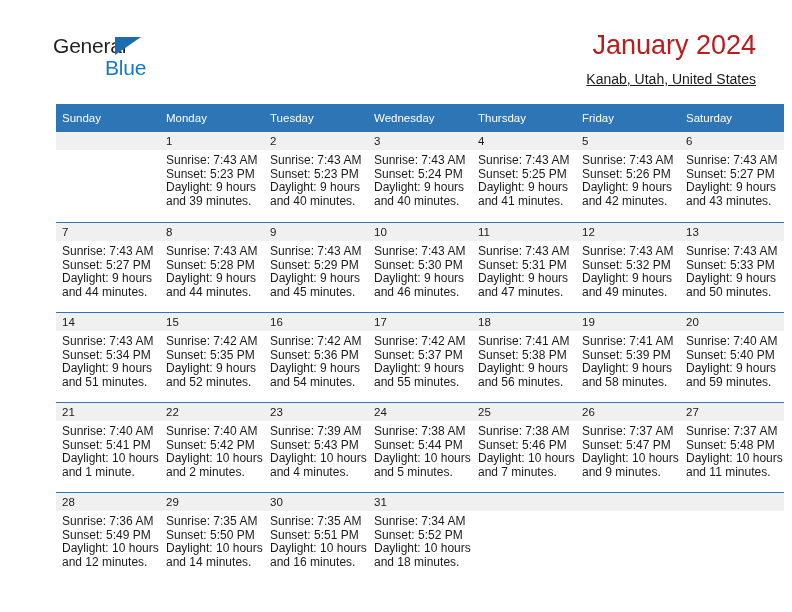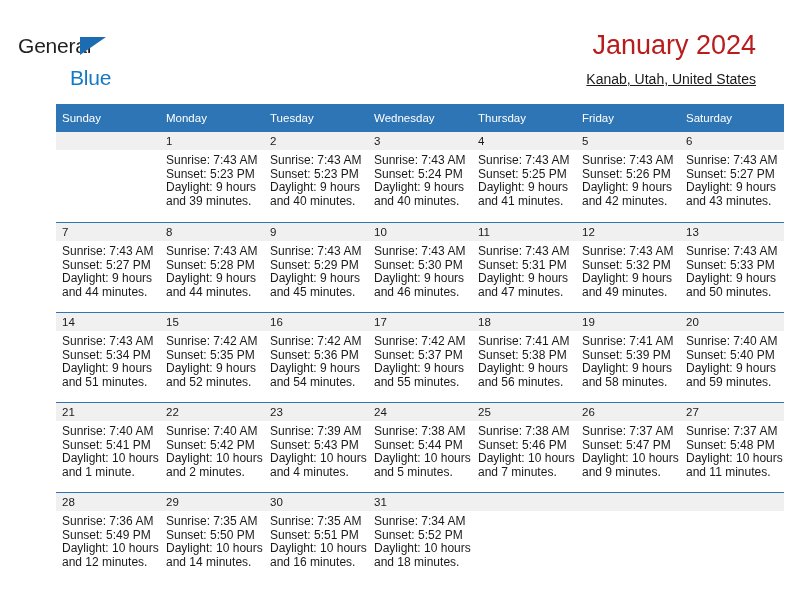--- a/index.html
+++ b/index.html
@@ -24,21 +24,21 @@
   
   .header {
     position: absolute;
     left: 0;
     top: 0;
     width: 792px;
     height: 100px;
   }
   .brand {
     position: absolute;
-    left: 18px;
+    left: 53px;
     top: 34px;
     width: 260px;
     height: 56px;
   }
   .brand-general {
     position: absolute;
     left: 0;
     top: 0;
     font-size: 21px;
     letter-spacing: -0.2px;
@@ -54,21 +54,20 @@
     border-left: 26px solid #1b6cb0;
     border-bottom: 18px solid transparent;
   }
   .brand-blue {
     position: absolute;
     left: 52px;
     top: 22px;
     font-size: 21px;
     letter-spacing: -0.2px;
     color: #1479c4;
-    margin-top: 10px;
   }
 
   .title-block {
     position: absolute;
     right: 36px;
     top: 28px;
     text-align: right;
   }
   .cal-title {
     font-size: 27px;

